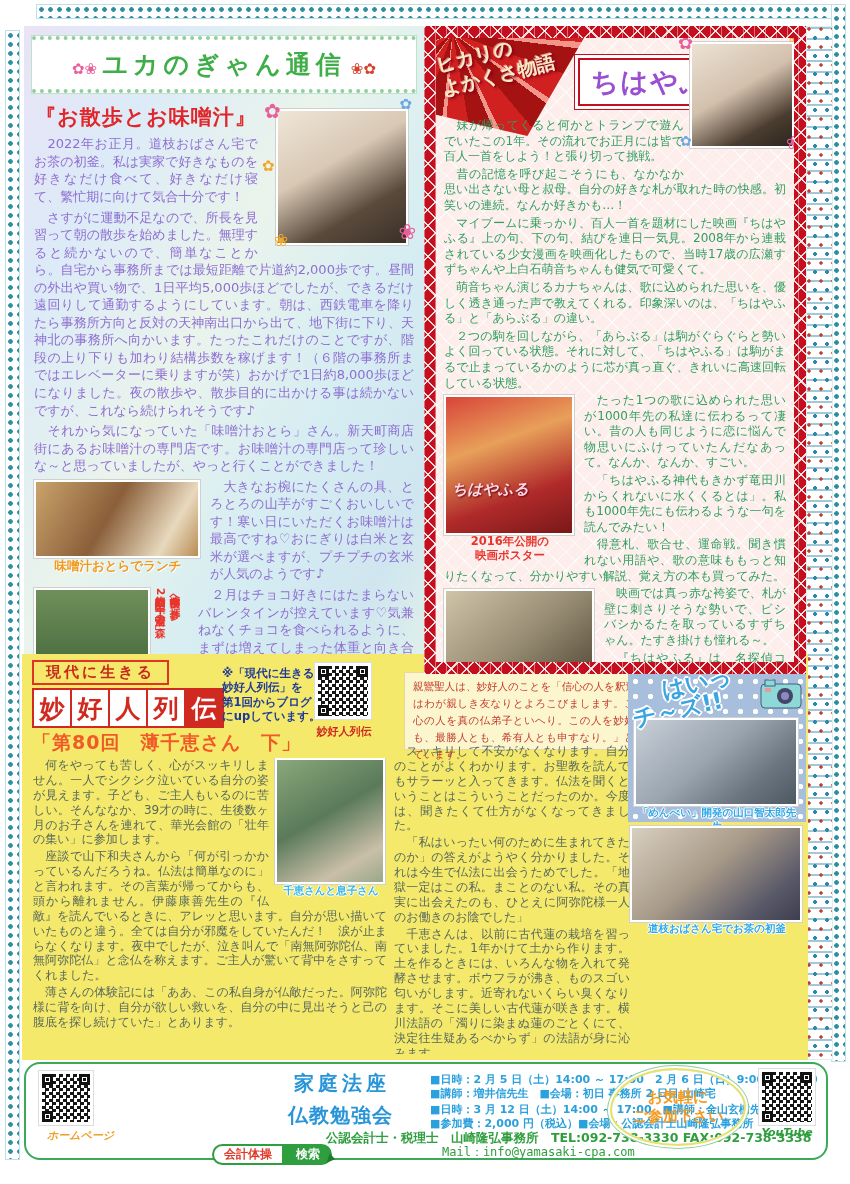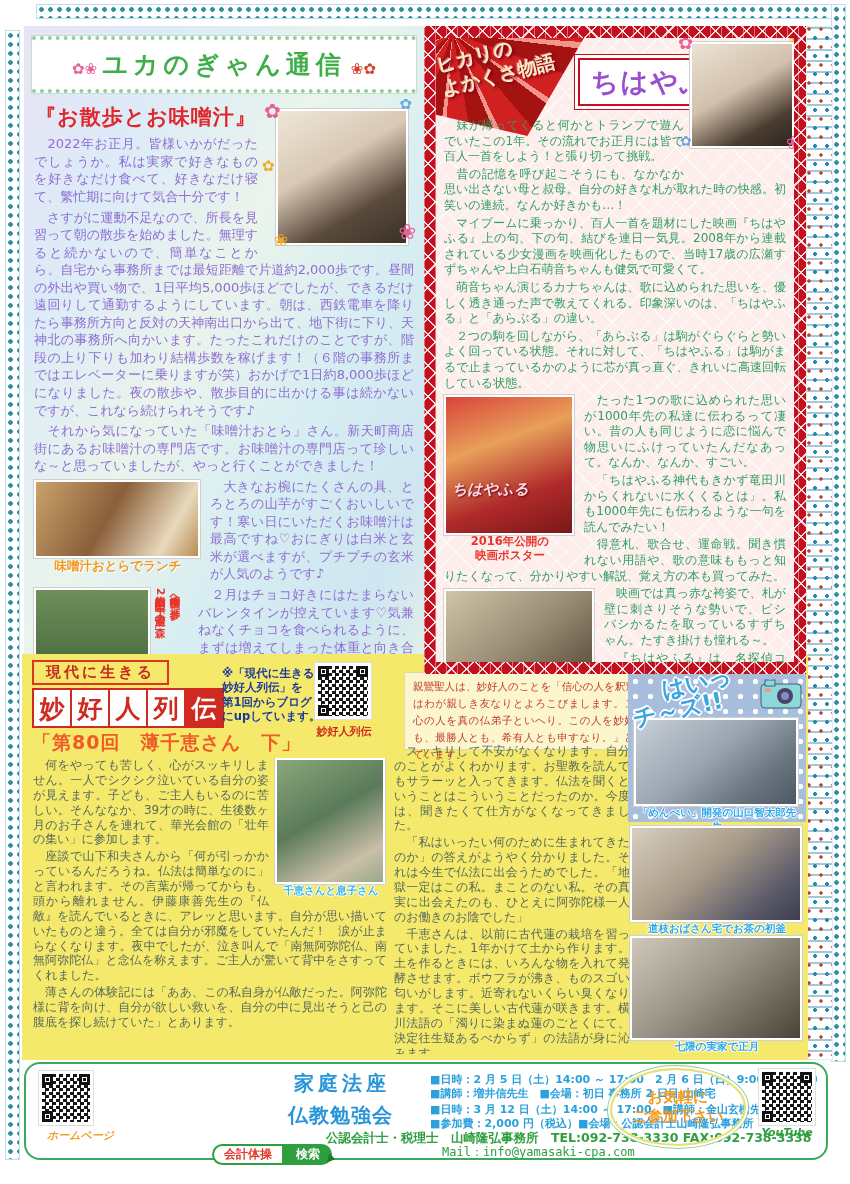--- a/index.html
+++ b/index.html
@@ -151,21 +151,21 @@
     <div class="left-article">
       <div class="portrait-wrap">
         <span class="photo"></span>
         <span class="fdec fl-pink" style="left:-2px;top:0;font-size:20px;">✿</span>
         <span class="fdec fl-yel" style="left:8px;bottom:2px;font-size:17px;">❀</span>
         <span class="fdec fl-blue" style="right:2px;top:-4px;font-size:15px;">✿</span>
         <span class="fdec fl-pink" style="right:-2px;bottom:8px;font-size:21px;">❀</span>
         <span class="fdec fl-yel" style="left:-4px;top:58px;font-size:15px;">✿</span>
       </div>
       <div class="headline-left">『お散歩とお味噌汁』</div>
-      <p>　2022年お正月。皆様いかがだったでしょうか。私は実家で好きなものを好きなだけ食べて、好きなだけ寝て、繁忙期に向けて気合十分です！</p>
+      <p>　2022年お正月。道枝おばさん宅でお茶の初釜。私は実家で好きなものを好きなだけ食べて、好きなだけ寝て、繁忙期に向けて気合十分です！</p>
       <p>　さすがに運動不足なので、所長を見習って朝の散歩を始めました。無理すると続かないので、簡単なことから。自宅から事務所までは最短距離で片道約2,000歩です。昼間の外出や買い物で、1日平均5,000歩ほどでしたが、できるだけ遠回りして通勤するようにしています。朝は、西鉄電車を降りたら事務所方向と反対の天神南出口から出て、地下街に下り、天神北の事務所へ向かいます。たったこれだけのことですが、階段の上り下りも加わり結構歩数を稼げます！（６階の事務所まではエレベーターに乗りますが笑）おかげで1日約8,000歩ほどになりました。夜の散歩や、散歩目的に出かける事は続かないですが、これなら続けられそうです♪</p>
       <p>　それから気になっていた「味噌汁おとら」さん。新天町商店街にあるお味噌汁の専門店です。お味噌汁の専門店って珍しいな～と思っていましたが、やっと行くことができました！</p>
       <div class="food-wrap">
         <span class="photo"></span>
         <div class="cap-orange">味噌汁おとらでランチ</div>
       </div>
       <p>　大きなお椀にたくさんの具、とろとろの山芋がすごくおいしいです！寒い日にいただくお味噌汁は最高ですね♡おにぎりは白米と玄米が選べますが、プチプチの玄米が人気のようです♪</p>
       <div class="tree-wrap">
         <span class="photo"></span>
         <div class="vcaps">
@@ -271,24 +271,20 @@
       </span>
       <div class="ph1">
         <span class="photo"></span>
         <div class="cap-blue">「めんべい」開発の山口智太郎先生</div>
       </div>
     </div>
     <div class="ph2">
       <span class="photo"></span>
       <div class="cap-blue">道枝おばさん宅でお茶の初釜</div>
     </div>
-    <div class="ph3">
-      <span class="photo"></span>
-      <div class="cap-blue">七隈の実家で正月</div>
-    </div>
   </div>
 
   <div class="bottom">
     <div class="qr qr-home">
         <i class="fp tl"></i>
         <i class="fp tr"></i>
         <i class="fp bl"></i>
       </div>
     <div class="home-cap">ホームページ</div>
     <div class="ev-title ev1-title">家庭法座</div>

